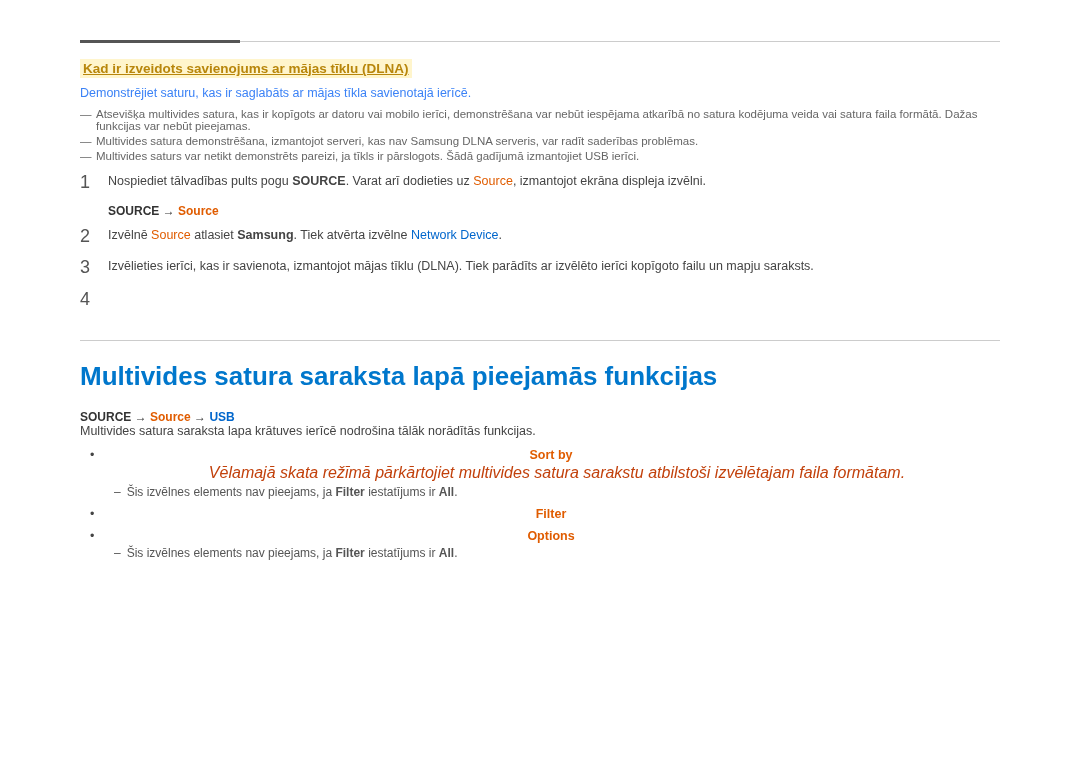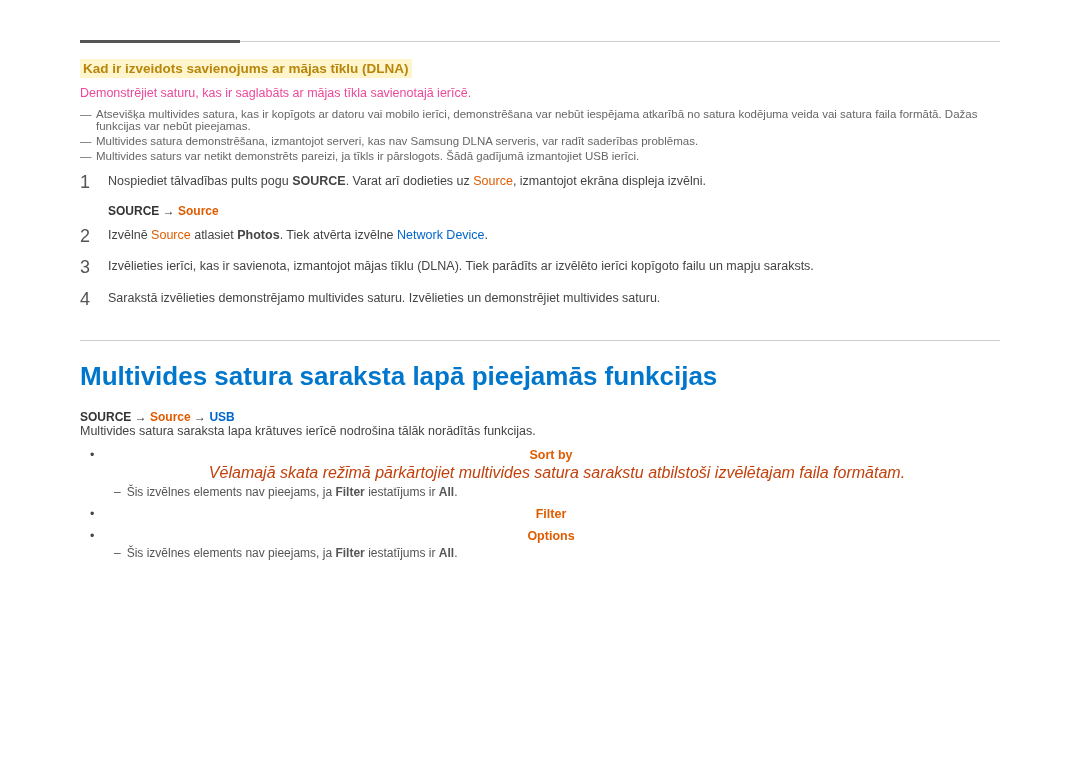--- a/index.html
+++ b/index.html
@@ -31,21 +31,21 @@
       flex: 1;
       height: 1px;
       background: #ccc;
       margin-top: 1px;
     }
     .section-top {
       margin-bottom: 30px;
     }
     .intro-text {
       font-size: 12.5px;
-      color: #ec4899;
+      color: #3b82f6;
       margin-bottom: 8px;
     }
     .bullet-note {
       font-size: 11.5px;
       color: #666;
       margin-bottom: 4px;
       padding-left: 16px;
       position: relative;
     }
     .bullet-note::before {
@@ -166,21 +166,21 @@
 <div class="page">
 
   <div class="top-rule">
     <div class="top-rule-left"></div>
     <div class="top-rule-right"></div>
   </div>
 
   <div class="section-top">
 
     <div style="margin-bottom:10px;">
-      <span style="background-color:#fff5cc; color:#b8860b; font-weight:bold; font-size:13.5px; padding:2px 3px;">Kad ir izveidots savienojums ar mājas tīklu (DLNA)</span>
+      <span style="background-color:#fff5cc; color:#b8860b; font-weight:bold; font-size:13.5px; padding:2px 3px;text-decoration:underline;">Kad ir izveidots savienojums ar mājas tīklu (DLNA)</span>
     </div>
 
     <p class="intro-text">Demonstrējiet saturu, kas ir saglabāts ar mājas tīkla savienotajā ierīcē.</p>
 
     <div class="bullet-note" style="margin-bottom:3px;">
       <span>Atsevišķa multivides satura, kas ir kopīgots ar datoru vai mobilo ierīci, demonstrēšana var nebūt iespējama atkarībā no satura kodējuma veida vai satura faila formātā. Dažas funkcijas var nebūt pieejamas.</span>
     </div>
     <div class="bullet-note" style="margin-bottom:3px;">
       <span>Multivides satura demonstrēšana, izmantojot serveri, kas nav Samsung DLNA serveris, var radīt saderības problēmas.</span>
     </div>
@@ -197,36 +197,33 @@
         </div>
       </div>
 
       <div class="source-line">
         <span>SOURCE → <span class="orange">Source</span></span>
       </div>
 
       <div class="step">
         <div class="step-num">2</div>
         <div class="step-content">
-          <span>Izvēlnē <span class="orange">Source</span> atlasiet <b>Photos</b>. Tiek atvērta izvēlne <span class="blue">Network Device</span>.</span>
+          <span>Izvēlnē <span class="orange">Source</span> atlasiet <b>Samsung</b>. Tiek atvērta izvēlne <span class="blue">Network Device</span>.</span>
         </div>
       </div>
 
       <div class="step">
         <div class="step-num">3</div>
         <div class="step-content">
           <span>Izvēlieties ierīci, kas ir savienota, izmantojot mājas tīklu (DLNA). Tiek parādīts ar izvēlēto ierīci kopīgoto failu un mapju saraksts.</span>
         </div>
       </div>
 
       <div class="step">
         <div class="step-num">4</div>
-        <div class="step-content">
-          <span>Sarakstā izvēlieties demonstrējamo multivides saturu. Izvēlieties un demonstrējiet multivides saturu.</span>
-        </div>
       </div>
 
     </div>
   </div>
 
   <hr class="section-divider">
 
   <div>
 
     <h1 class="main-title">Multivides satura saraksta lapā pieejamās funkcijas</h1>

